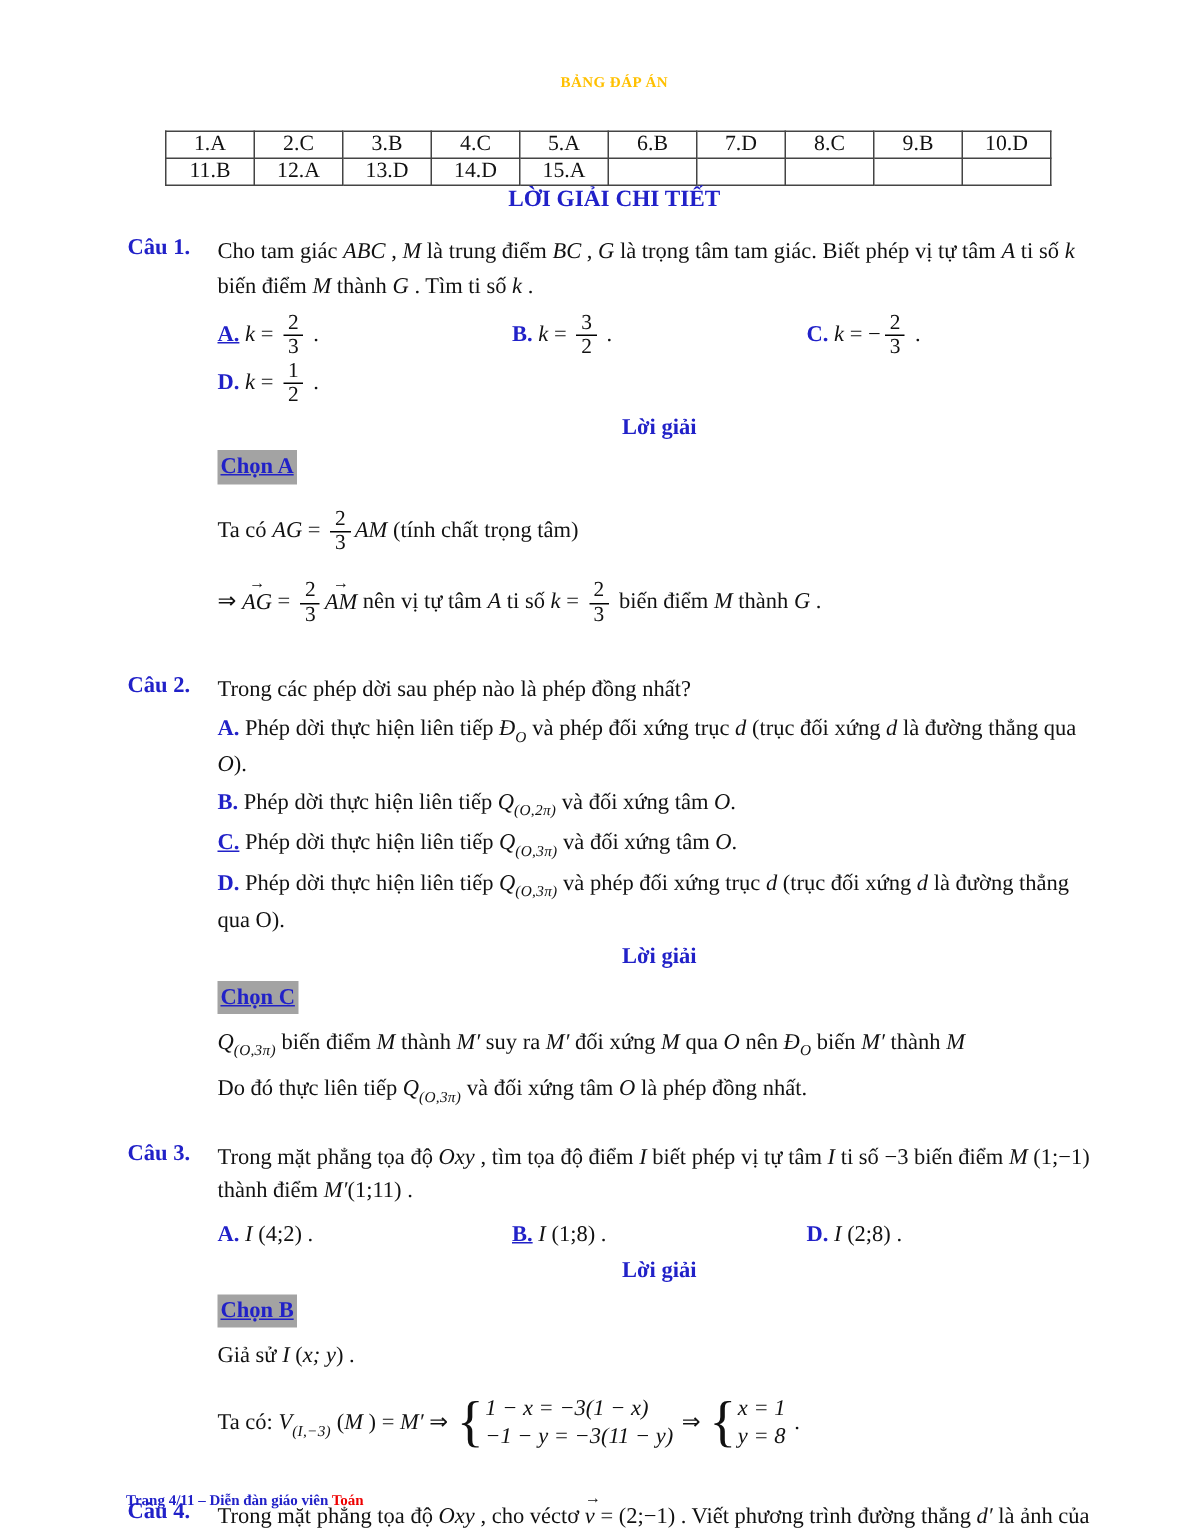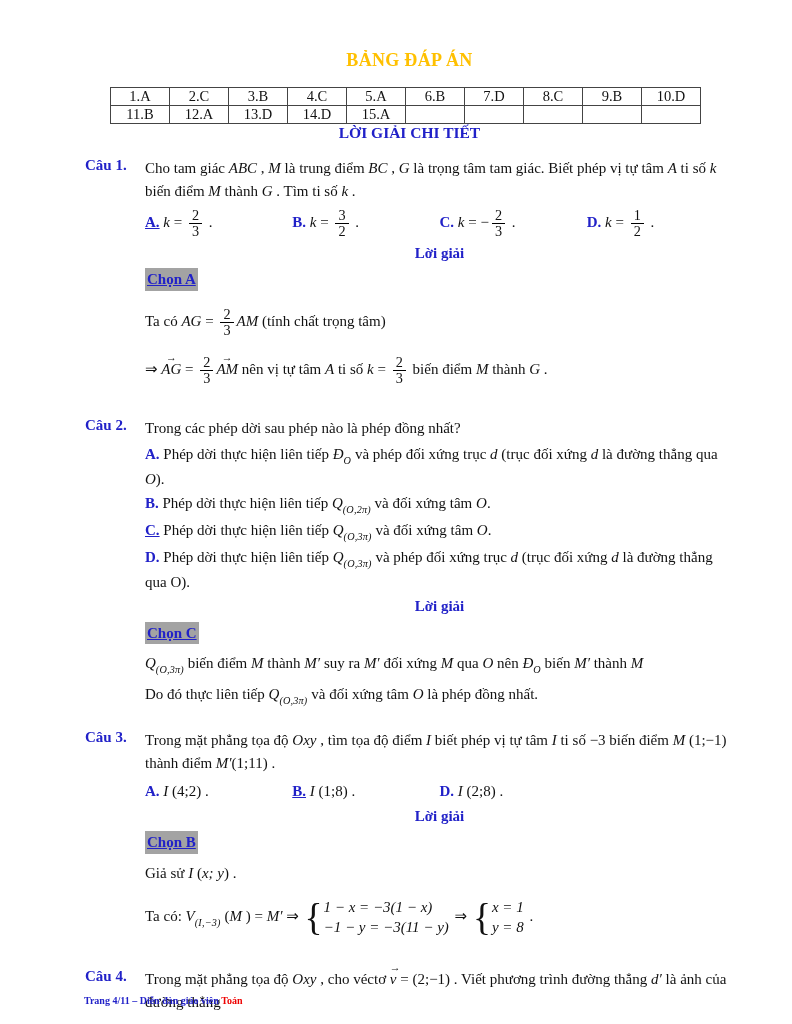--- a/index.html
+++ b/index.html
@@ -1,28 +1,28 @@
 <!DOCTYPE html>
 <html><head>
 <meta charset="utf-8">
 <style>
   html,body{margin:0;padding:0;background:#e8e8e8;}
   .page{position:relative;width:792px;height:1024px;background:#ffffff;margin:0 auto;
         font-family:"Liberation Serif",serif;color:#111;font-size:15px;overflow:hidden;}
   .inner{padding:50px 58px 0 85px;}
-  .doc-title{text-align:center;color:#FFC000;font-weight:bold;font-size:18px;letter-spacing:.3px;}
-  table.answers{border-collapse:collapse;margin:16px 0 0 25px;padding-left:20px;}
+  .doc-title{text-align:center;color:#FFC000;font-weight:bold;font-size:10px;letter-spacing:.3px;}
+  table.answers{border-collapse:collapse;margin:26px 0 0 25px;padding-left:20px;}
   table.answers td{border:1px solid #444;width:56px;height:17px;text-align:center;
                    font-size:14.5px;padding:0 1px;}
   .solutions-title{text-align:center;color:#2121C8;font-weight:bold;font-size:15.5px;}
   .question{display:flex;margin-top:15px;}
   .q-label{flex:none;width:60px;color:#2121C8;font-weight:bold;}
   .q-body{flex:1;line-height:1.5;}
   .stem{margin:0 0 3px 0;}
-  .opts4{display:grid;grid-template-columns:1fr 1fr 1fr 1fr;margin:6px 0 2px 0;align-items:center;}
+  .opts4{display:grid;grid-template-columns:1fr 1fr 1fr;margin:6px 0 2px 0;align-items:center;}
   .opt-letter{color:#2121C8;font-weight:bold;}
   .u{text-decoration:underline;}
   .opt-block{margin:2px 0;}
   .loigiai{text-align:center;color:#2121C8;font-weight:bold;margin:2px 0;}
   .chon{display:inline-block;background:#a3a3a3;color:#2121C8;font-weight:bold;
         text-decoration:underline;padding:0 2px;margin:2px 0;}
   .sol{margin:6px 0;}
   .mathline{margin:14px 0 16px 0;}
   .v{font-style:italic;}
   .sub{font-style:italic;font-size:.68em;vertical-align:-0.45em;letter-spacing:.2px;}

